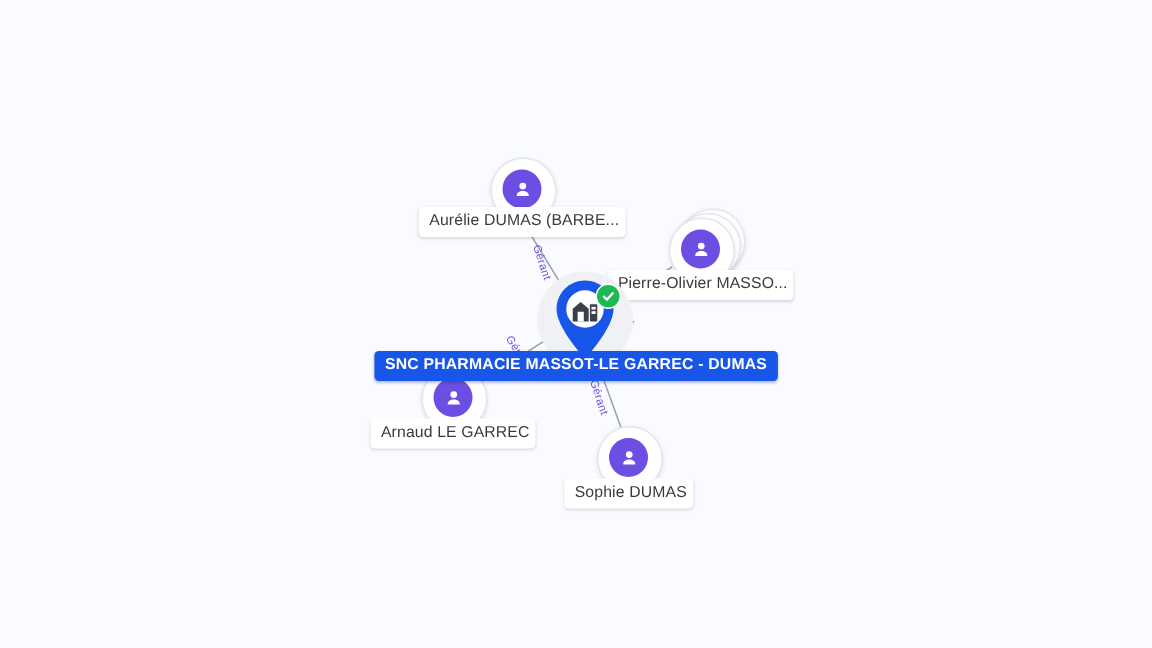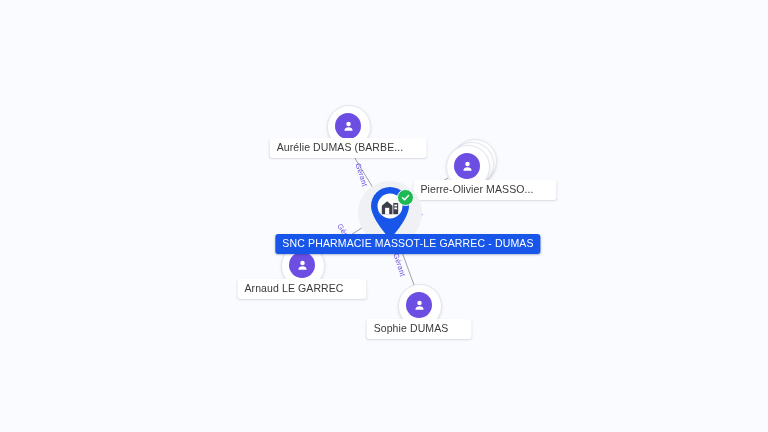--- a/index.html
+++ b/index.html
@@ -71,21 +71,21 @@
 
   
   .node-label {
     position: absolute;
     transform: translateX(-50%);
     background: #ffffff;
     color: #3a3a3a;
     font-size: 10.5px;
     line-height: 13px;
     letter-spacing: .1px;
-    padding: 3px 23px 4px 7px;
+    padding: 3px 4px 4px 7px;
     border-radius: 3px;
     white-space: nowrap;
     box-shadow: 0 1px 2px rgba(40,50,90,0.16);
   }
 
   
   .company-node {
     position: absolute;
     width: 0;
     height: 0;
@@ -190,21 +190,21 @@
       <div class="avatar-stack-c s1"></div>
       <div class="avatar-stack-c s0"></div>
       <div class="avatar-disc">
         <svg width="15" height="15" viewBox="0 0 24 24" fill="#ffffff">
           <circle cx="12" cy="8" r="3.6"></circle>
           <path d="M12 13.2c-3.6 0-6.4 2.1-6.4 4.3v1.2h12.8v-1.2c0-2.2-2.8-4.3-6.4-4.3z"></path>
         </svg>
       </div>
     </div>
   </div>
-  <div class="node-label" style="left:467px; top:180px;margin-left:18px;">Pierre-Olivier MASSO...</div>
+  <div class="node-label" style="left:467px; top:180px;">Pierre-Olivier MASSO...</div>
 
   <div class="node" style="left:302px; top:265px;">
     <div class="avatar-wrap">
       <div class="avatar-stack-c s0"></div>
       <div class="avatar-disc">
         <svg width="15" height="15" viewBox="0 0 24 24" fill="#ffffff">
           <circle cx="12" cy="8" r="3.6"></circle>
           <path d="M12 13.2c-3.6 0-6.4 2.1-6.4 4.3v1.2h12.8v-1.2c0-2.2-2.8-4.3-6.4-4.3z"></path>
         </svg>
       </div>
@@ -241,15 +241,15 @@
         <rect x="17.3" y="11.6" width="3.4" height="2.2" fill="#ffffff"></rect>
         <rect x="6" y="12" width="5" height="8" fill="#ffffff"></rect>
       </svg>
     </div>
     <div class="check-badge">
       <svg width="9" height="9" viewBox="0 0 24 24" fill="none" stroke="#ffffff" stroke-width="4" stroke-linecap="round" stroke-linejoin="round">
         <path d="M4 12.5l5.5 5.5L20 6.5"></path>
       </svg>
     </div>
   </div>
-  <div class="company-label" style="left:408px; top:234px;">SNC PHARMACIE MASSOT-LE GARREC - DUMAS</div>
+  <div class="company-label" style="left:384px; top:234px;font-weight:bold;">SNC PHARMACIE MASSOT-LE GARREC - DUMAS</div>
 
 </div>
 
 </body></html>

